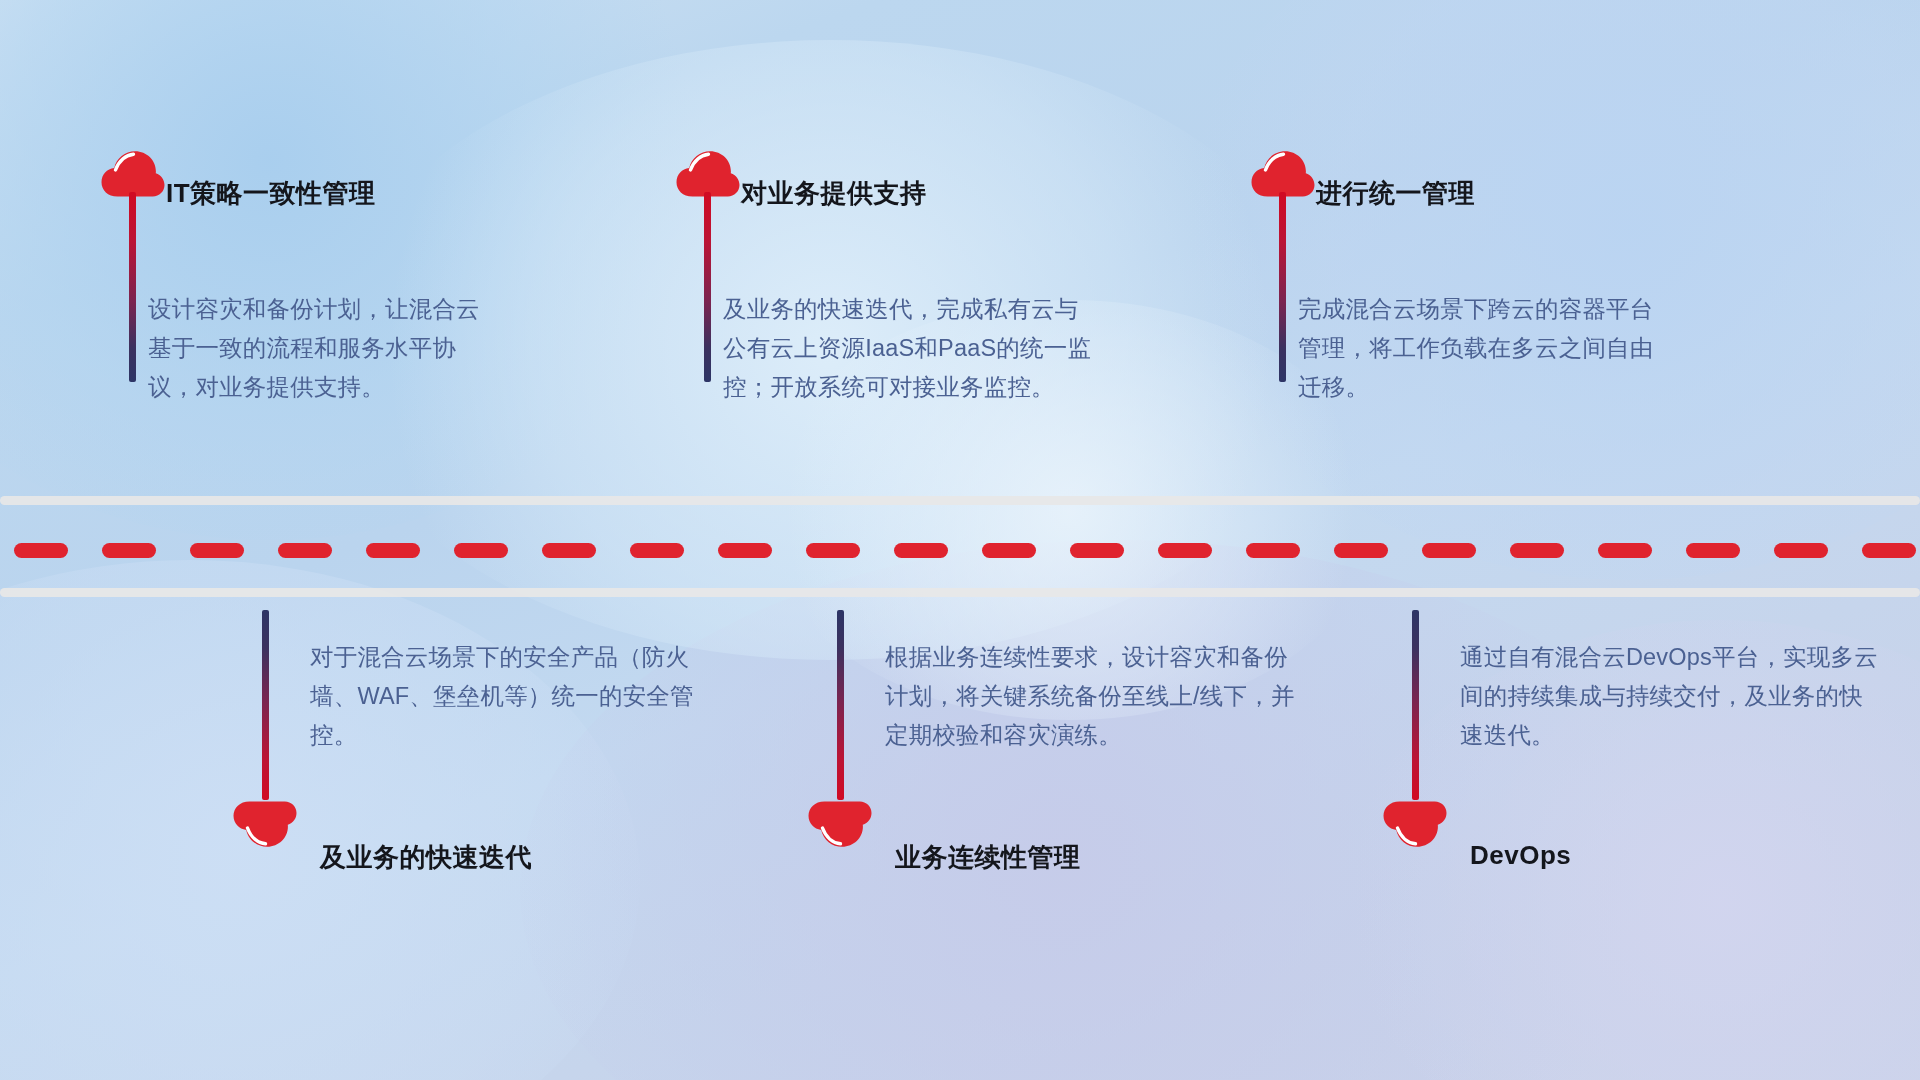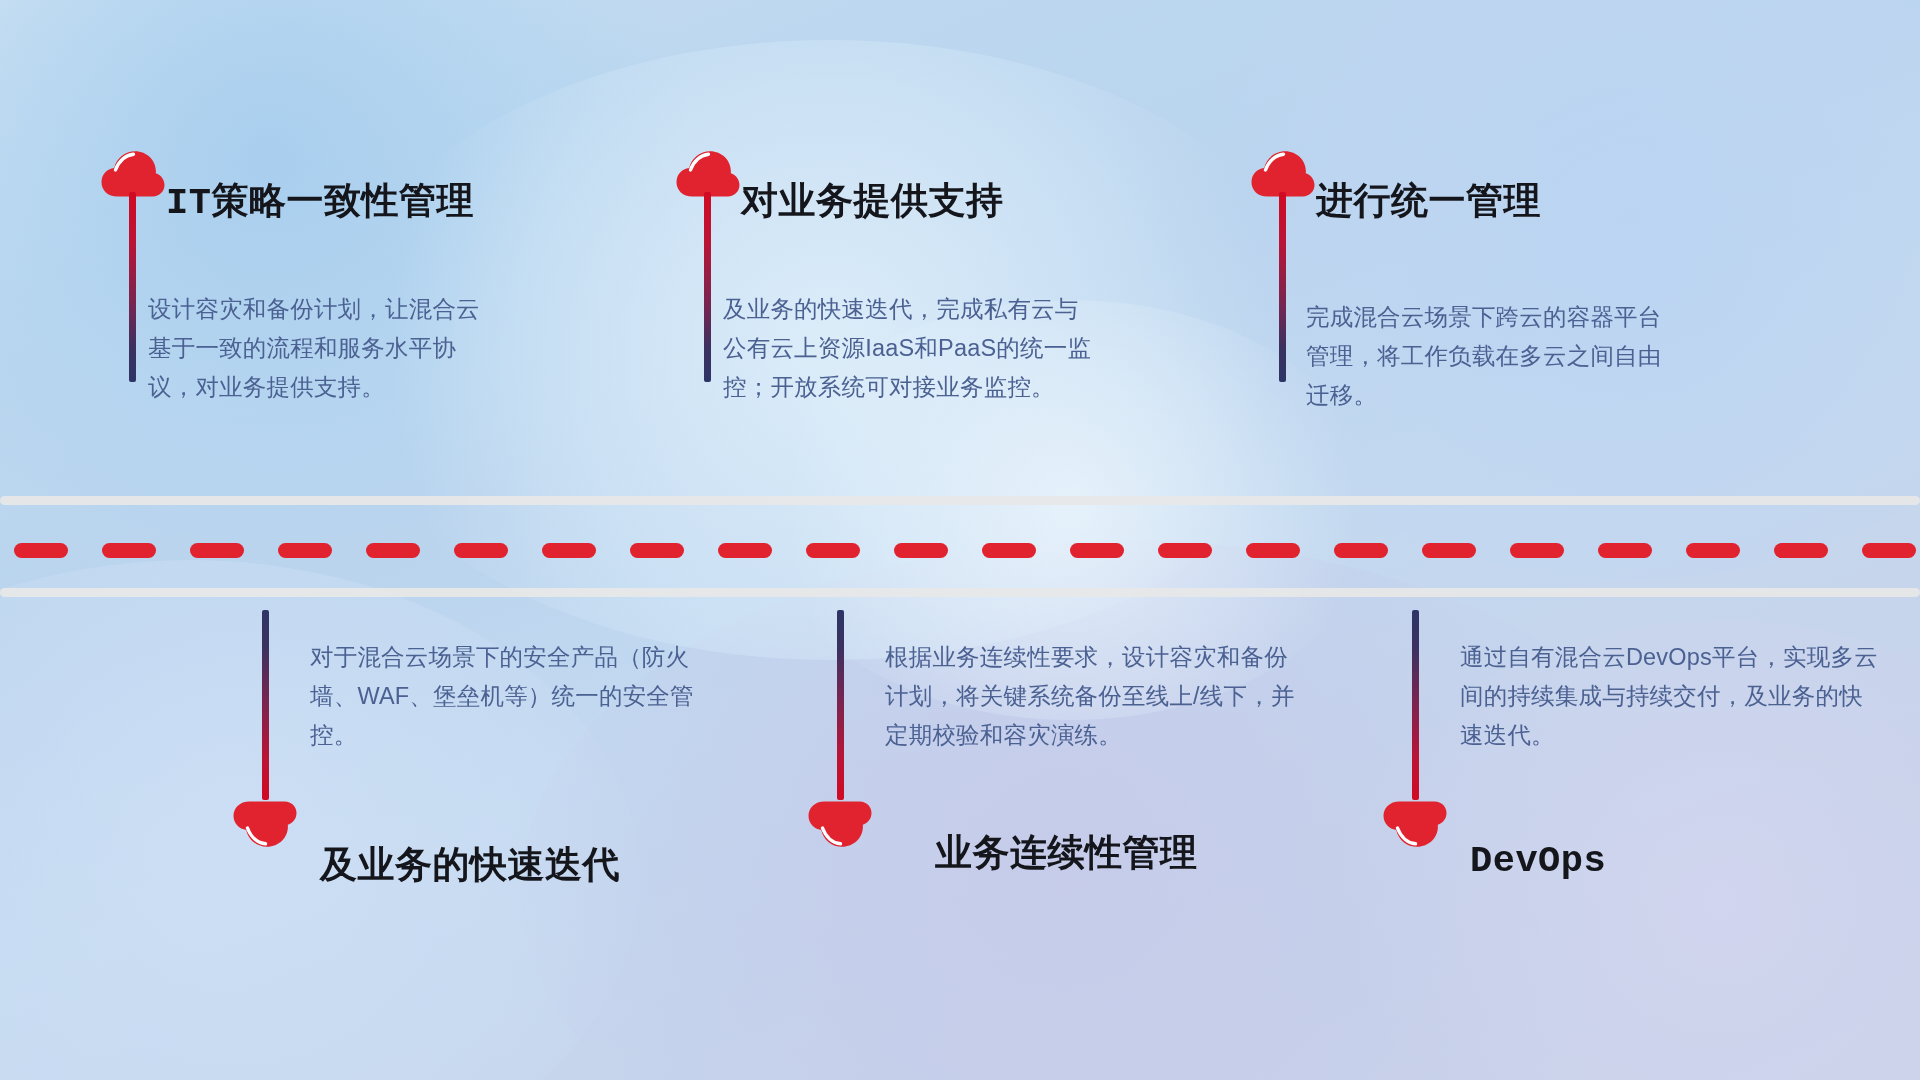--- a/index.html
+++ b/index.html
@@ -121,26 +121,25 @@
   }
   .stem-top {
     background: linear-gradient(180deg, #d10a23 0%, #bb1435 26%, #7a2450 58%, #3b315f 82%, #2d3566 100%);
   }
   .stem-bottom {
     background: linear-gradient(180deg, #2d3566 0%, #3b315f 20%, #7a2450 48%, #bb1435 78%, #d10a23 100%);
   }
 
   .heading {
     position: absolute;
-    font-size: 37px;
+    font-size: 26px;
     font-weight: 700;
     color: #14161c;
     letter-spacing: 0.5px;
     white-space: nowrap;
-    font-family: Liberation Mono, monospace;
   }
 
   .body-text {
     position: absolute;
     font-size: 23.5px;
     line-height: 39px;
     color: #4b6192;
     width: 420px;
     letter-spacing: 0.2px;
   }
@@ -184,21 +183,21 @@
 
   <div class="col col-top" style="left:1250px;">
     <div class="marker-row">
       <svg class="cloud-icon" viewBox="0 0 66 48">
         <path d="M17.5 46.5 C7.8 46.5 1.5 40.2 1.5 32.2 C1.5 24.8 7.0 18.8 14.2 18.1 C16.3 8.2 25.0 1.2 35.2 1.2 C46.6 1.2 55.9 10.1 55.9 21.2 C55.9 21.9 55.8 22.6 55.8 23.2 C61.0 24.9 64.5 29.6 64.5 35.1 C64.5 41.4 59.3 46.5 52.8 46.5 Z" fill="#e0232e"></path>
         <path d="M15.5 20.0 C19.0 10.5 26.0 5.0 33.5 4.2" stroke="#ffffff" stroke-width="3.4" stroke-linecap="round" fill="none"></path>
       </svg>
       <div class="stem stem-top" style="left:29px; top:42px; height:190px;"></div>
     </div>
     <div class="heading" style="left:66px; top:26px;">进行统一管理</div>
-    <div class="body-text" style="left:48px; top:148px; width:370px;margin-left:8px;">完成混合云场景下跨云的容器平台管理，将工作负载在多云之间自由迁移。</div>
+    <div class="body-text" style="left:48px; top:140px; width:370px;">完成混合云场景下跨云的容器平台管理，将工作负载在多云之间自由迁移。</div>
   </div>
 
   <div class="road road-rail top"></div>
   <div class="road road-dashes" id="dash-track">
       <div class="dash"></div>
       <div class="dash"></div>
       <div class="dash"></div>
       <div class="dash"></div>
       <div class="dash"></div>
       <div class="dash"></div>
@@ -228,21 +227,21 @@
       <div class="stem stem-bottom" style="left:12px; top:-10px; height:190px;"></div>
       <svg class="cloud-icon flipped" style="left:-18px; top:180px;" viewBox="0 0 66 48">
         <path d="M17.5 46.5 C7.8 46.5 1.5 40.2 1.5 32.2 C1.5 24.8 7.0 18.8 14.2 18.1 C16.3 8.2 25.0 1.2 35.2 1.2 C46.6 1.2 55.9 10.1 55.9 21.2 C55.9 21.9 55.8 22.6 55.8 23.2 C61.0 24.9 64.5 29.6 64.5 35.1 C64.5 41.4 59.3 46.5 52.8 46.5 Z" fill="#e0232e"></path>
         <path d="M15.5 20.0 C19.0 10.5 26.0 5.0 33.5 4.2" stroke="#ffffff" stroke-width="3.4" stroke-linecap="round" fill="none"></path>
       </svg>
     </div>
   </div>
 
   <div class="col col-bottom" style="left:825px;">
     <div class="body-text" style="left:60px; top:18px; width:420px;">根据业务连续性要求，设计容灾和备份计划，将关键系统备份至线上/线下，并定期校验和容灾演练。</div>
-    <div class="heading" style="left:70px; top:208px;margin-left:40px;">业务连续性管理</div>
+    <div class="heading" style="left:70px; top:220px;">业务连续性管理</div>
     <div class="marker-row">
       <div class="stem stem-bottom" style="left:12px; top:-10px; height:190px;"></div>
       <svg class="cloud-icon flipped" style="left:-18px; top:180px;" viewBox="0 0 66 48">
         <path d="M17.5 46.5 C7.8 46.5 1.5 40.2 1.5 32.2 C1.5 24.8 7.0 18.8 14.2 18.1 C16.3 8.2 25.0 1.2 35.2 1.2 C46.6 1.2 55.9 10.1 55.9 21.2 C55.9 21.9 55.8 22.6 55.8 23.2 C61.0 24.9 64.5 29.6 64.5 35.1 C64.5 41.4 59.3 46.5 52.8 46.5 Z" fill="#e0232e"></path>
         <path d="M15.5 20.0 C19.0 10.5 26.0 5.0 33.5 4.2" stroke="#ffffff" stroke-width="3.4" stroke-linecap="round" fill="none"></path>
       </svg>
     </div>
   </div>
 
   <div class="col col-bottom" style="left:1400px;">

